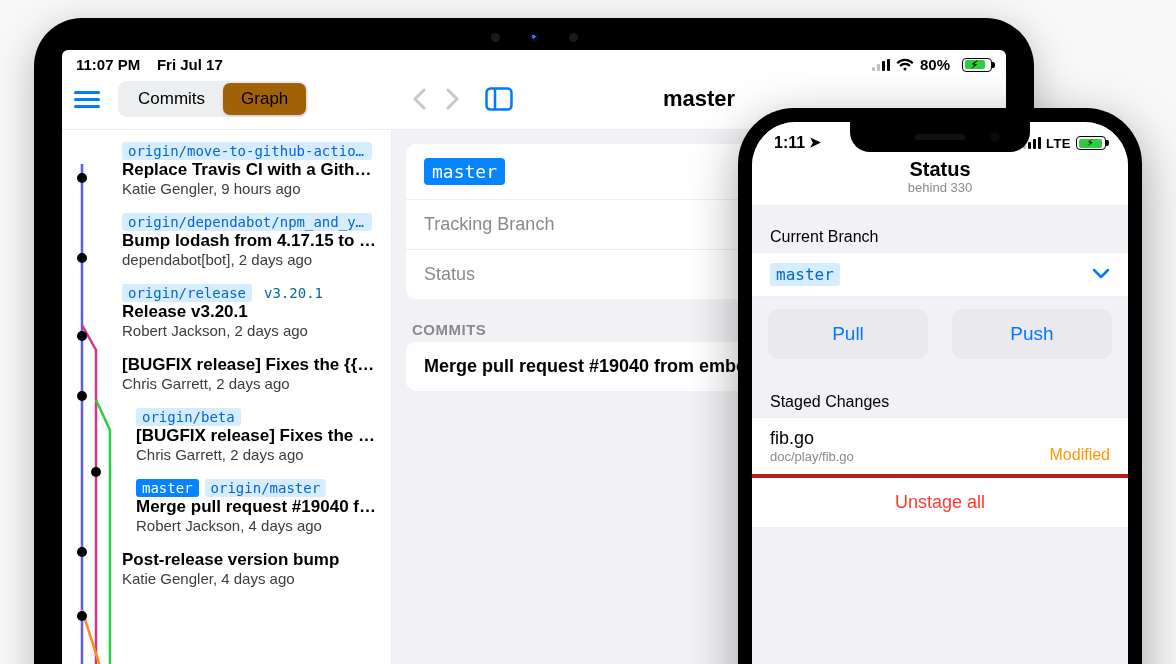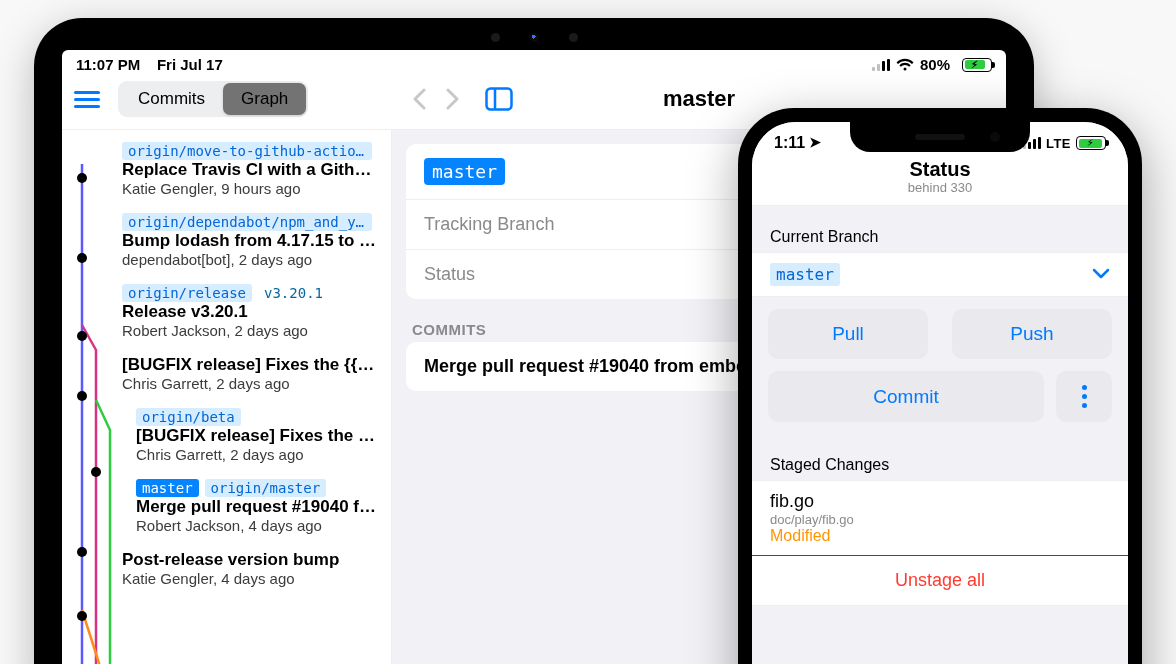--- a/index.html
+++ b/index.html
@@ -100,21 +100,21 @@
   }
   .hamburger { width:26px; cursor:pointer; color:#007aff; }
   .hamburger div { height:3px; background:currentColor; margin:4px 0; border-radius:2px; }
   .seg {
     display:flex; background:#eceef0; border-radius:9px; padding:2px;
   }
   .seg button {
     border:none; background:transparent; padding:6px 18px; font-size:17px;
     border-radius:7px; cursor:pointer; font-family:inherit;
   }
-  .seg button.active { background:#737373; box-shadow:0 1px 3px rgba(0,0,0,.15); font-weight:500; }
+  .seg button.active { background:#a16207; box-shadow:0 1px 3px rgba(0,0,0,.15); font-weight:500; }
   .toolbar-center {
     display:flex; align-items:center; gap:8px;
     position:relative;
   }
   .nav-arrows { display:flex; gap:4px; margin-right:8px; }
   .chev { width:30px; height:30px; display:flex; align-items:center; justify-content:center; color:#c7c7cc; cursor:pointer;}
   .panel-toggle { width:30px; height:30px; display:flex; align-items:center; justify-content:center; }
   .panel-toggle svg { color:#007aff; }
   .title-center { position:absolute; left:0; right:0; text-align:center; font-size:22px; font-weight:600; color:#000; pointer-events:none;}
   .toolbar-divider { height:1px; background:#eceef0; }
@@ -213,23 +213,22 @@
   .pill-btn {
     background:#eaeaee; border:none; border-radius:10px;
     padding:14px 0; font-size:19px; color:#007aff; font-weight:500;
     cursor:pointer; font-family:inherit;
   }
   .commit-row { display:grid; grid-template-columns: 1fr 56px; gap:12px; padding: 12px 16px 0 16px;}
   .dots-btn { display:flex; flex-direction:column; gap:4px; align-items:center; justify-content:center;}
   .dots-btn span { width:5px; height:5px; background:#007aff; border-radius:50%;}
   .staged-list { background:#fff; border-top:1px solid #eceef0; border-bottom:1px solid #eceef0;}
   .file-row {
-    padding:10px 18px; display:flex; justify-content:space-between; align-items:flex-start;
-    border-bottom:1px solid #b91c1c;
-    flex-direction:column;
+    padding:10px 18px; display:flex; justify-content:space-between; align-items:flex-end;
+    border-bottom:4px solid #b91c1c;
   }
   .file-row .name { font-size:18px; font-weight:500;}
   .file-row .path { font-size:13px; color:#8a8a8e;}
   .file-row .status { color:#ff9500; font-size:16px; }
   .unstage { text-align:center; color:#ff3b30; font-size:18px; padding:14px 0; cursor:pointer;}
   .loc-arrow { font-size:14px;}
 
 </style>
 </head>
 <body>
@@ -434,28 +433,20 @@
           <svg width="18" height="12" viewBox="0 0 18 12">
               <polyline points="2,2 9,9 16,2" fill="none" stroke="currentColor" stroke-width="2.5" stroke-linecap="round" stroke-linejoin="round"></polyline>
             </svg>
         </span>
       </div>
 
       <div class="button-grid">
         <button class="pill-btn">Pull</button>
         <button class="pill-btn">Push</button>
       </div>
-      <div class="commit-row">
-        <button class="pill-btn">Commit</button>
-        <button class="pill-btn dots-btn" aria-label="more">
-          <span></span>
-            <span></span>
-            <span></span>
-        </button>
-      </div>
 
       <div class="group-label" style="margin-top:18px">Staged Changes</div>
       <div class="staged-list">
         <div class="file-row">
           <div>
             <div class="name">fib.go</div>
             <div class="path">doc/play/fib.go</div>
           </div>
           <div class="status">Modified</div>
         </div>

